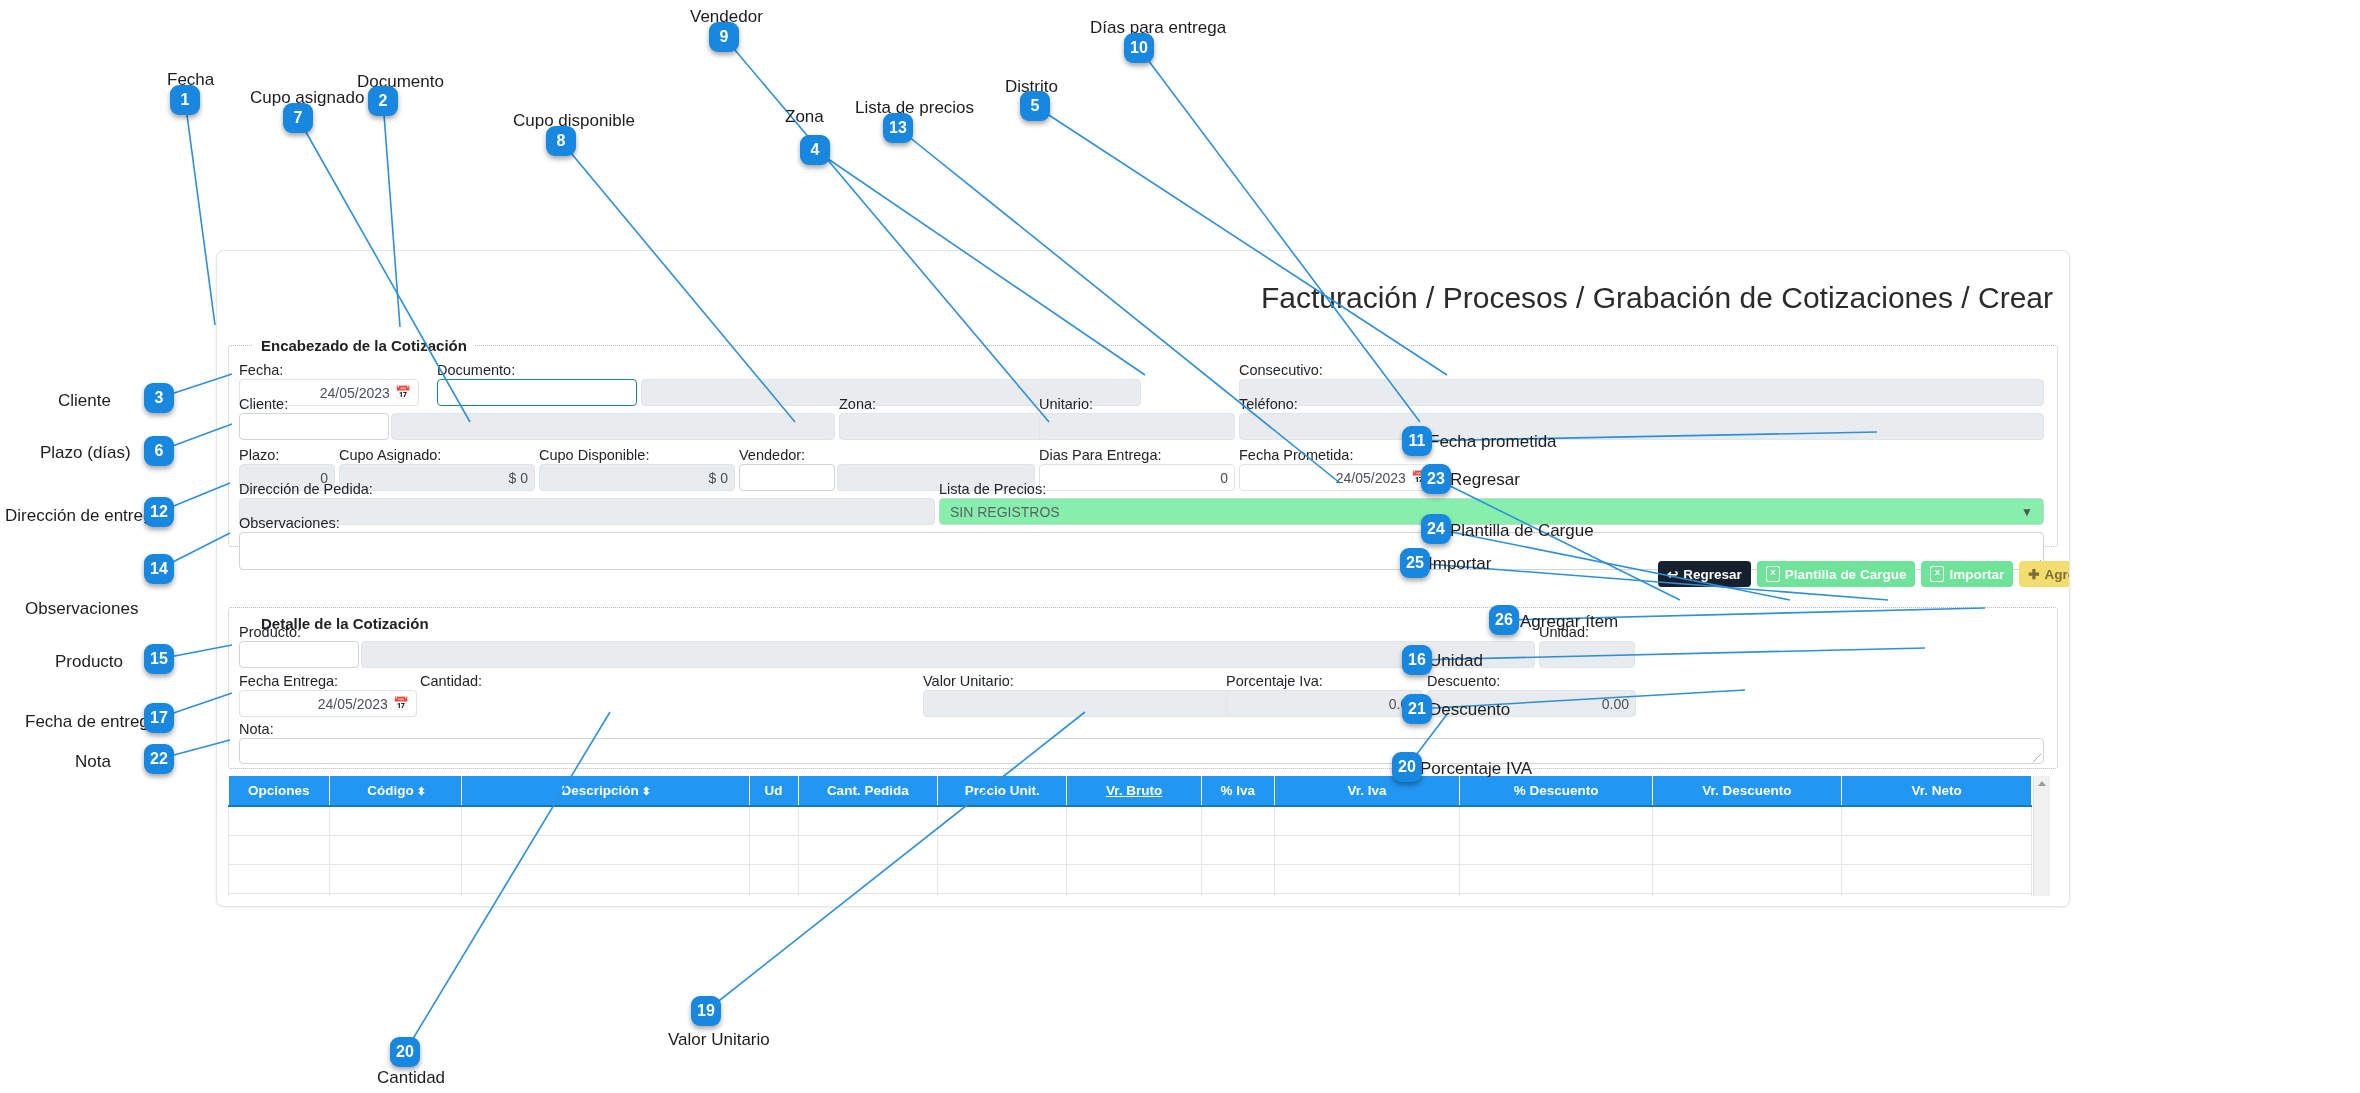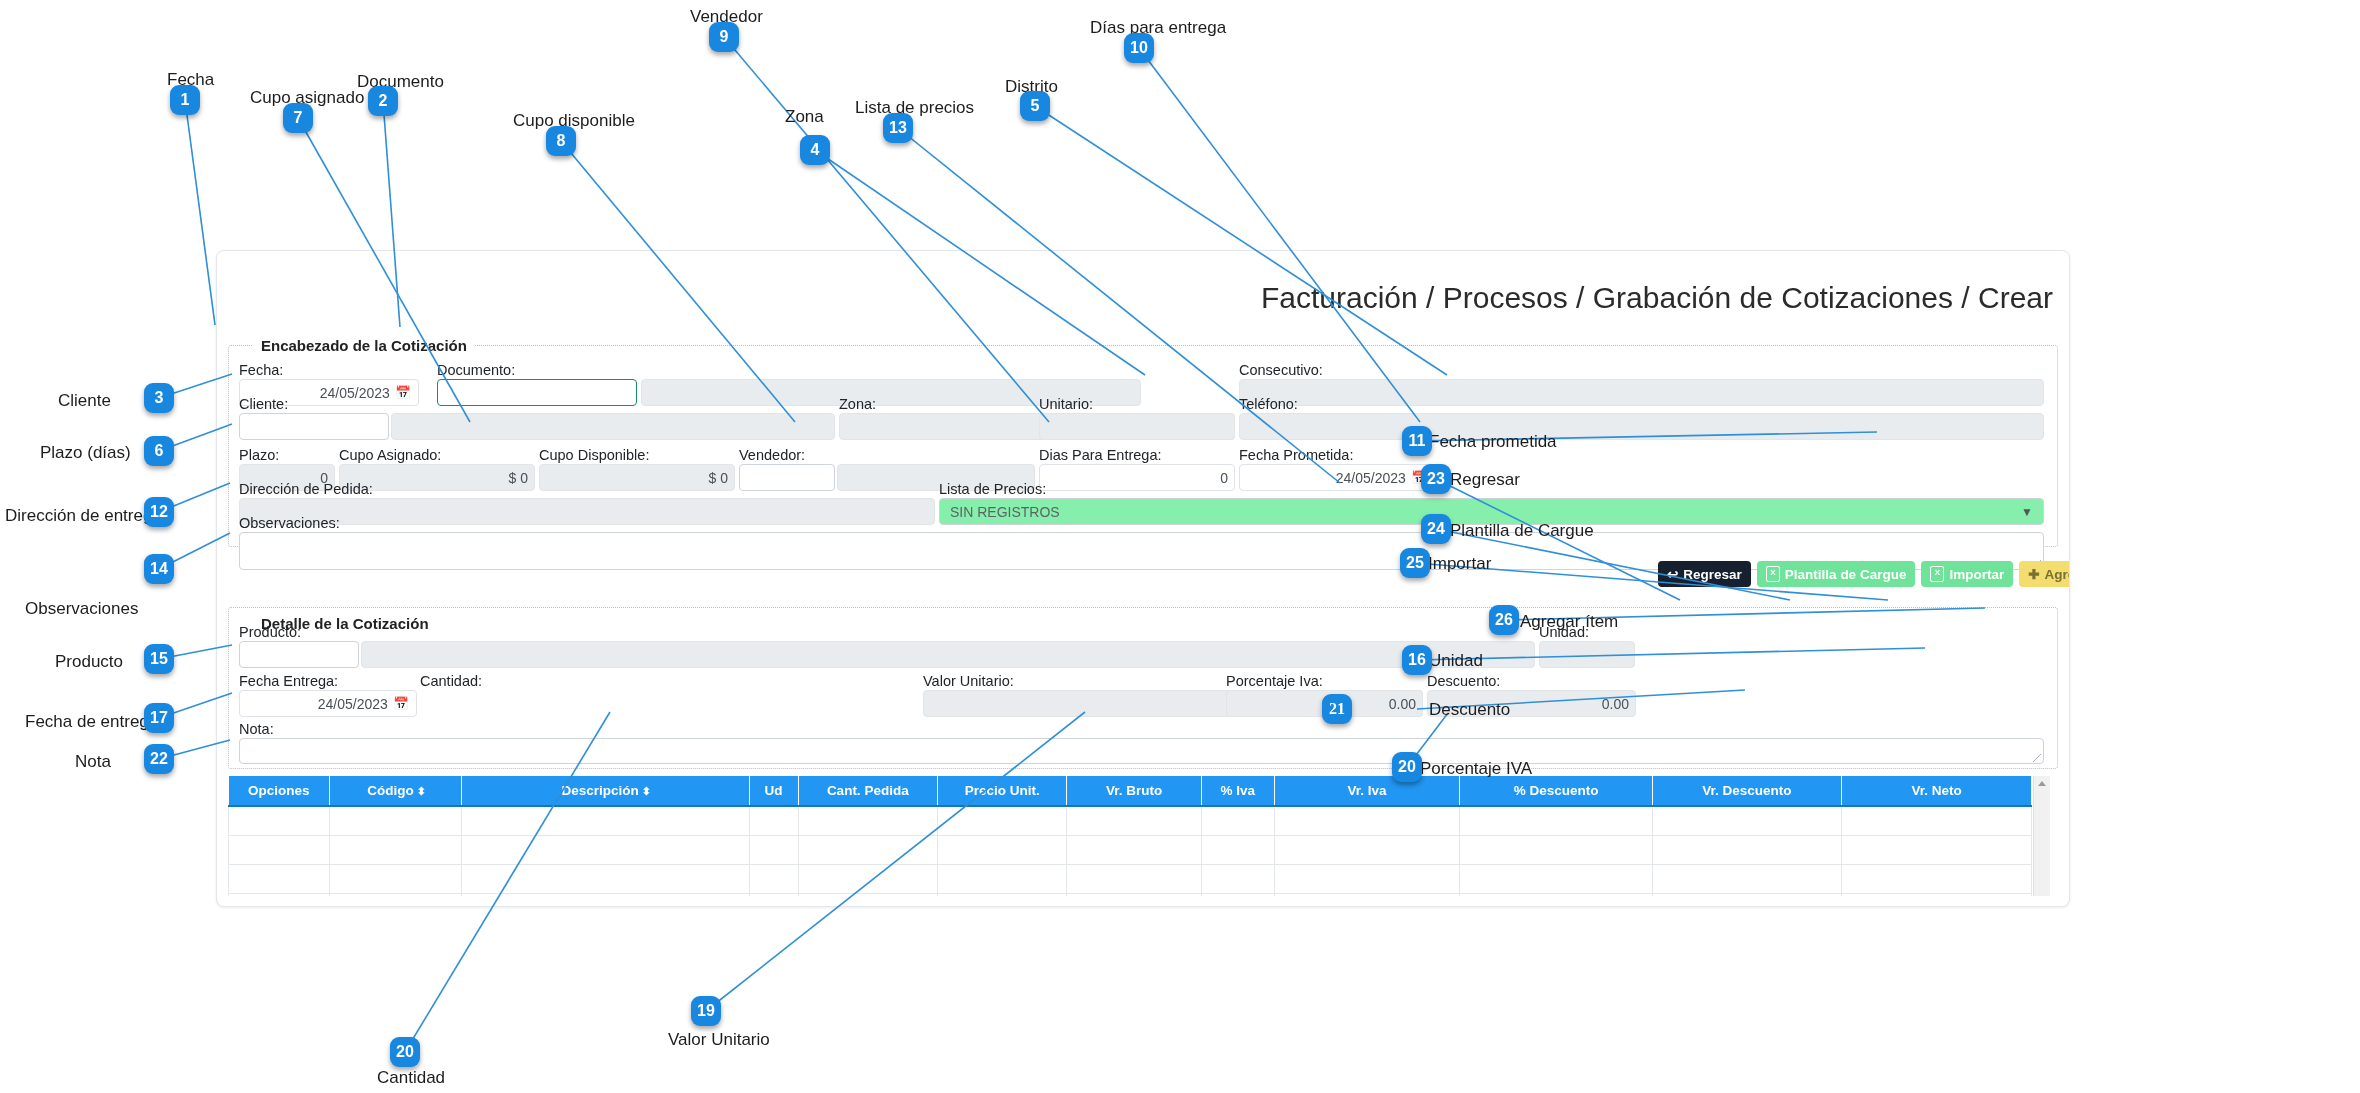--- a/index.html
+++ b/index.html
@@ -274,21 +274,21 @@
   <div id="tbl-wrap">
     <table class="grid">
       <thead>
           <tr>
             <th style="width: 78px;"><span>Opciones</span></th>
             <th style="width: 102px; margin-top: 23px;"><span>Código</span><span class="sort">⬍</span></th>
             <th style="width: 226px;"><span>Descripción</span><span class="sort">⬍</span></th>
             <th style="width: 36px;"><span>Ud</span></th>
             <th style="width: 108px;"><span>Cant. Pedida</span></th>
             <th style="width: 100px;"><span>Precio Unit.</span></th>
-            <th style="width: 104px;"><span>Vr. Bruto</span></th>
+            <th style="width: 104px; text-decoration: underline;"><span>Vr. Bruto</span></th>
             <th style="width: 55px;"><span>% Iva</span></th>
             <th style="width: 145px;"><span>Vr. Iva</span></th>
             <th style="width: 150px;"><span>% Descuento</span></th>
             <th style="width: 148px;"><span>Vr. Descuento</span></th>
             <th style="width: 148px;"><span>Vr. Neto</span></th>
           </tr>
         </thead>
       <tbody>
           <tr>
             <td style="width: 78px;"></td>
@@ -418,21 +418,21 @@
     <div class="ann-badge" style="left: 1402px; top: 645px;">16</div>
     <div class="ann-label" style="left: 25px; top: 712px;">Fecha de entrega</div>
     <div class="ann-badge" style="left: 144px; top: 703px;">17</div>
     <div class="ann-label" style="left: 377px; top: 1068px;">Cantidad</div>
     <div class="ann-badge" style="left: 390px; top: 1037px;">20</div>
     <div class="ann-label" style="left: 668px; top: 1030px;">Valor Unitario</div>
     <div class="ann-badge" style="left: 691px; top: 996px;">19</div>
     <div class="ann-label" style="left: 1420px; top: 759px;">Porcentaje IVA</div>
     <div class="ann-badge" style="left: 1392px; top: 752px;">20</div>
     <div class="ann-label" style="left: 1429px; top: 700px;">Descuento</div>
-    <div class="ann-badge" style="left: 1322px; top: 694px; font-family: Liberation Serif, serif;">21</div>
+    <div class="ann-badge" style="left: 1402px; top: 694px;">21</div>
     <div class="ann-label" style="left: 75px; top: 752px;">Nota</div>
     <div class="ann-badge" style="left: 144px; top: 744px;">22</div>
     <div class="ann-label" style="left: 1450px; top: 470px;">Regresar</div>
     <div class="ann-badge" style="left: 1421px; top: 464px;">23</div>
     <div class="ann-label" style="left: 1450px; top: 521px;">Plantilla de Cargue</div>
     <div class="ann-badge" style="left: 1421px; top: 514px;">24</div>
     <div class="ann-label" style="left: 1428px; top: 554px;">Importar</div>
     <div class="ann-badge" style="left: 1400px; top: 548px;">25</div>
     <div class="ann-label" style="left: 1520px; top: 612px;">Agregar ítem</div>
     <div class="ann-badge" style="left: 1489px; top: 605px;">26</div>

